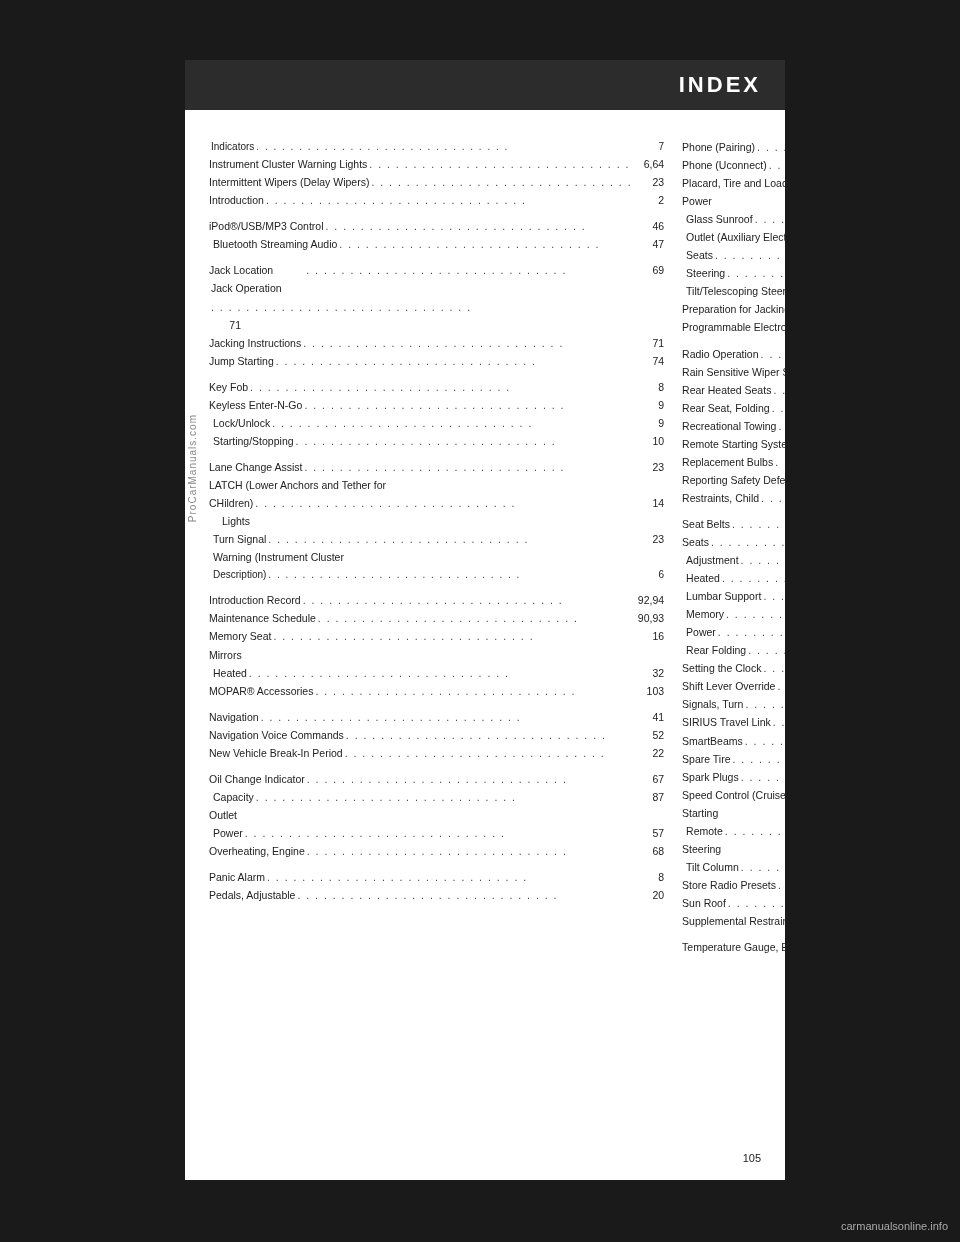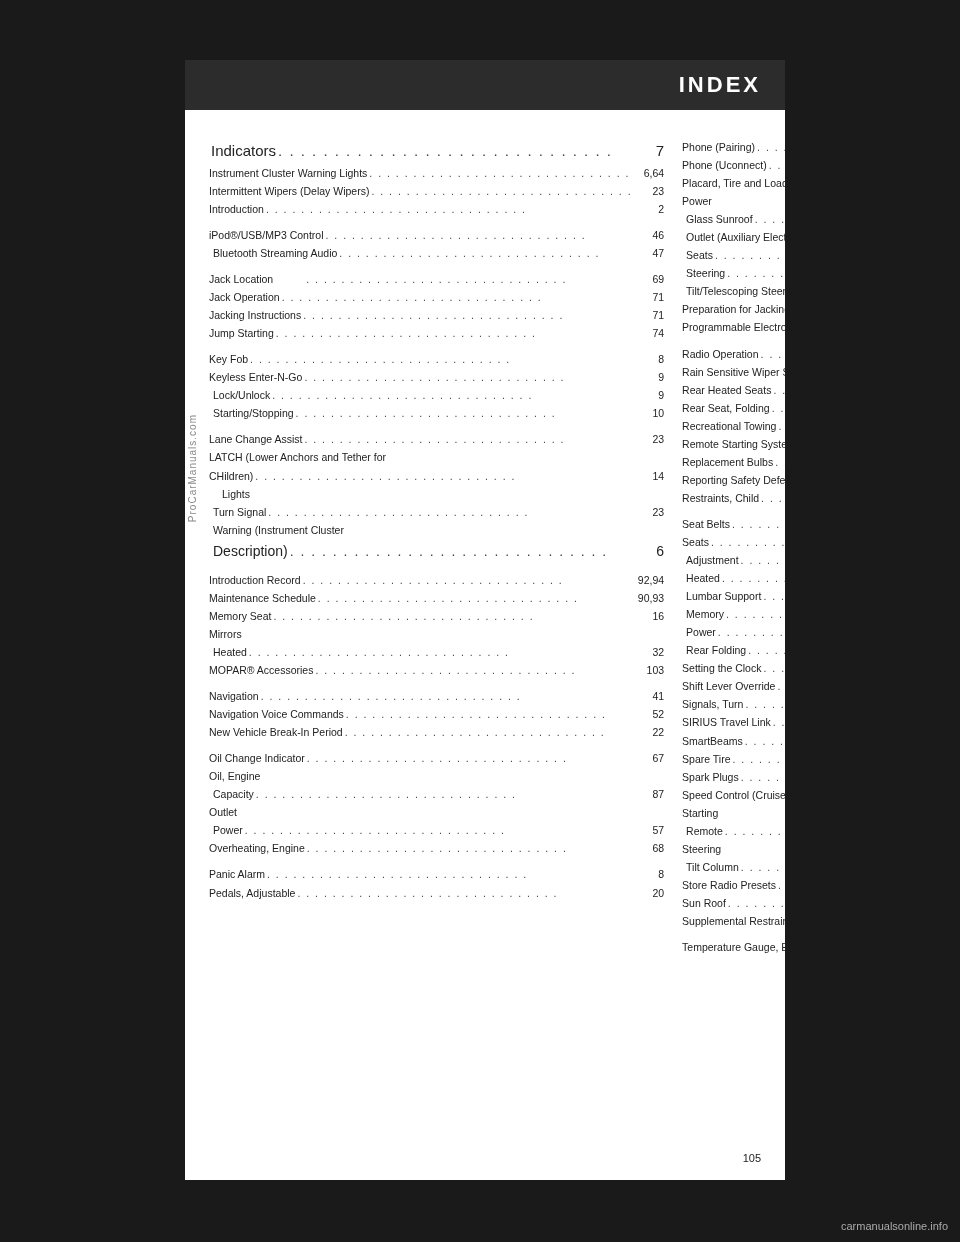--- a/index.html
+++ b/index.html
@@ -21,21 +21,21 @@
     <span style="color:#ffffff;font-size:22px;font-weight:bold;letter-spacing:3px;font-family:Arial,sans-serif;">INDEX</span>
   </div>
 
   <div style="position:absolute;top:110px;left:185px;width:600px;height:1070px;background:#ffffff;padding:28px 24px 28px 24px;overflow:hidden;">
 
     <div style="position:absolute;left:0;top:300px;writing-mode:vertical-rl;transform:rotate(180deg);font-size:10px;color:#888;background:#fff;padding:4px 2px;letter-spacing:1px;font-family:Arial,sans-serif;z-index:10;">ProCarManuals.com</div>
 
     <div style="display:flex;gap:18px;font-size:10.5px;line-height:1.72;color:#222;font-family:Arial,sans-serif;">
 
       <div style="flex:1;" id="left-col">
-          <div style="display: flex; align-items: baseline; font-size: 15px; line-height: 1.72;">
+          <div style="display: flex; align-items: baseline; font-size: 10px; line-height: 1.72;">
             <span style="white-space: nowrap; padding-left: 2px;">Indicators</span>
             <span style="flex: 1 1 0%; overflow: hidden; white-space: nowrap; margin: 0px 2px; color: rgb(68, 68, 68); letter-spacing: 1.5px;"> . . . . . . . . . . . . . . . . . . . . . . . . . . . . . .</span>
             <span style="white-space: nowrap; text-align: right; min-width: 30px;">7</span>
           </div>
           <div style="display: flex; align-items: baseline; font-size: 10.5px; line-height: 1.72;">
             <span style="white-space: nowrap; padding-left: 0px;">Instrument Cluster Warning Lights</span>
             <span style="flex: 1 1 0%; overflow: hidden; white-space: nowrap; margin: 0px 2px; color: rgb(68, 68, 68); letter-spacing: 1.5px;"> . . . . . . . . . . . . . . . . . . . . . . . . . . . . . .</span>
             <span style="white-space: nowrap; text-align: right; min-width: 30px;">6,64</span>
           </div>
           <div style="display: flex; align-items: baseline; font-size: 10.5px; line-height: 1.72;">
@@ -58,21 +58,21 @@
             <span style="white-space: nowrap; padding-left: 4px;">Bluetooth Streaming Audio</span>
             <span style="flex: 1 1 0%; overflow: hidden; white-space: nowrap; margin: 0px 2px; color: rgb(68, 68, 68); letter-spacing: 1.5px;"> . . . . . . . . . . . . . . . . . . . . . . . . . . . . . .</span>
             <span style="white-space: nowrap; text-align: right; min-width: 30px;">47</span>
           </div>
           <div style="height: 8px;"></div>
           <div style="display: flex; align-items: baseline; font-size: 10.5px; line-height: 1.72; gap: 31px;">
             <span style="white-space: nowrap; padding-left: 0px;">Jack Location</span>
             <span style="flex: 1 1 0%; overflow: hidden; white-space: nowrap; margin: 0px 2px; color: rgb(68, 68, 68); letter-spacing: 1.5px;"> . . . . . . . . . . . . . . . . . . . . . . . . . . . . . .</span>
             <span style="white-space: nowrap; text-align: right; min-width: 30px;">69</span>
           </div>
-          <div style="display: flex; align-items: baseline; font-size: 10.5px; line-height: 1.72;">
+          <div style="display: flex; align-items: baseline; font-size: 10.5px; line-height: 1.72; flex-direction: column;">
             <span style="white-space: nowrap; padding-left: 0px;">Jack Operation</span>
             <span style="flex: 1 1 0%; overflow: hidden; white-space: nowrap; margin: 0px 2px; color: rgb(68, 68, 68); letter-spacing: 1.5px;"> . . . . . . . . . . . . . . . . . . . . . . . . . . . . . .</span>
             <span style="white-space: nowrap; text-align: right; min-width: 30px;">71</span>
           </div>
           <div style="display: flex; align-items: baseline; font-size: 10.5px; line-height: 1.72;">
             <span style="white-space: nowrap; padding-left: 0px;">Jacking Instructions</span>
             <span style="flex: 1 1 0%; overflow: hidden; white-space: nowrap; margin: 0px 2px; color: rgb(68, 68, 68); letter-spacing: 1.5px;"> . . . . . . . . . . . . . . . . . . . . . . . . . . . . . .</span>
             <span style="white-space: nowrap; text-align: right; min-width: 30px;">71</span>
           </div>
           <div style="display: flex; align-items: baseline; font-size: 10.5px; line-height: 1.72;">
@@ -119,21 +119,21 @@
             <span style="white-space: nowrap; padding-left: 0px; margin-left: 13px;">Lights</span>
           </div>
           <div style="display: flex; align-items: baseline; font-size: 10.5px; line-height: 1.72;">
             <span style="white-space: nowrap; padding-left: 4px;">Turn Signal</span>
             <span style="flex: 1 1 0%; overflow: hidden; white-space: nowrap; margin: 0px 2px; color: rgb(68, 68, 68); letter-spacing: 1.5px;"> . . . . . . . . . . . . . . . . . . . . . . . . . . . . . .</span>
             <span style="white-space: nowrap; text-align: right; min-width: 30px;">23</span>
           </div>
           <div style="display: flex; align-items: baseline; font-size: 10.5px; line-height: 1.72;">
             <span style="white-space: nowrap; padding-left: 4px;">Warning (Instrument Cluster</span>
           </div>
-          <div style="display: flex; align-items: baseline; font-size: 14px; line-height: 1.72;">
+          <div style="display: flex; align-items: baseline; font-size: 10px; line-height: 1.72;">
             <span style="white-space: nowrap; padding-left: 4px;">Description)</span>
             <span style="flex: 1 1 0%; overflow: hidden; white-space: nowrap; margin: 0px 2px; color: rgb(68, 68, 68); letter-spacing: 1.5px;"> . . . . . . . . . . . . . . . . . . . . . . . . . . . . . .</span>
             <span style="white-space: nowrap; text-align: right; min-width: 30px;">6</span>
           </div>
           <div style="height: 8px;"></div>
           <div style="display: flex; align-items: baseline; font-size: 10.5px; line-height: 1.72;">
             <span style="white-space: nowrap; padding-left: 0px;">Introduction Record</span>
             <span style="flex: 1 1 0%; overflow: hidden; white-space: nowrap; margin: 0px 2px; color: rgb(68, 68, 68); letter-spacing: 1.5px;"> . . . . . . . . . . . . . . . . . . . . . . . . . . . . . .</span>
             <span style="white-space: nowrap; text-align: right; min-width: 30px;">92,94</span>
           </div>
@@ -174,23 +174,20 @@
           <div style="display: flex; align-items: baseline; font-size: 10.5px; line-height: 1.72;">
             <span style="white-space: nowrap; padding-left: 0px;">New Vehicle Break-In Period</span>
             <span style="flex: 1 1 0%; overflow: hidden; white-space: nowrap; margin: 0px 2px; color: rgb(68, 68, 68); letter-spacing: 1.5px;"> . . . . . . . . . . . . . . . . . . . . . . . . . . . . . .</span>
             <span style="white-space: nowrap; text-align: right; min-width: 30px;">22</span>
           </div>
           <div style="height: 8px;"></div>
           <div style="display: flex; align-items: baseline; font-size: 10.5px; line-height: 1.72;">
             <span style="white-space: nowrap; padding-left: 0px;">Oil Change Indicator</span>
             <span style="flex: 1 1 0%; overflow: hidden; white-space: nowrap; margin: 0px 2px; color: rgb(68, 68, 68); letter-spacing: 1.5px;"> . . . . . . . . . . . . . . . . . . . . . . . . . . . . . .</span>
             <span style="white-space: nowrap; text-align: right; min-width: 30px;">67</span>
-          </div>
-          <div style="display: flex; align-items: baseline; font-size: 10.5px; line-height: 1.72;">
-            <span style="white-space: nowrap; padding-left: 0px;">Oil, Engine</span>
           </div>
           <div style="display: flex; align-items: baseline; font-size: 10.5px; line-height: 1.72;">
             <span style="white-space: nowrap; padding-left: 4px;">Capacity</span>
             <span style="flex: 1 1 0%; overflow: hidden; white-space: nowrap; margin: 0px 2px; color: rgb(68, 68, 68); letter-spacing: 1.5px;"> . . . . . . . . . . . . . . . . . . . . . . . . . . . . . .</span>
             <span style="white-space: nowrap; text-align: right; min-width: 30px;">87</span>
           </div>
           <div style="display: flex; align-items: baseline; font-size: 10.5px; line-height: 1.72;">
             <span style="white-space: nowrap; padding-left: 0px;">Outlet</span>
           </div>
           <div style="display: flex; align-items: baseline; font-size: 10.5px; line-height: 1.72;">

